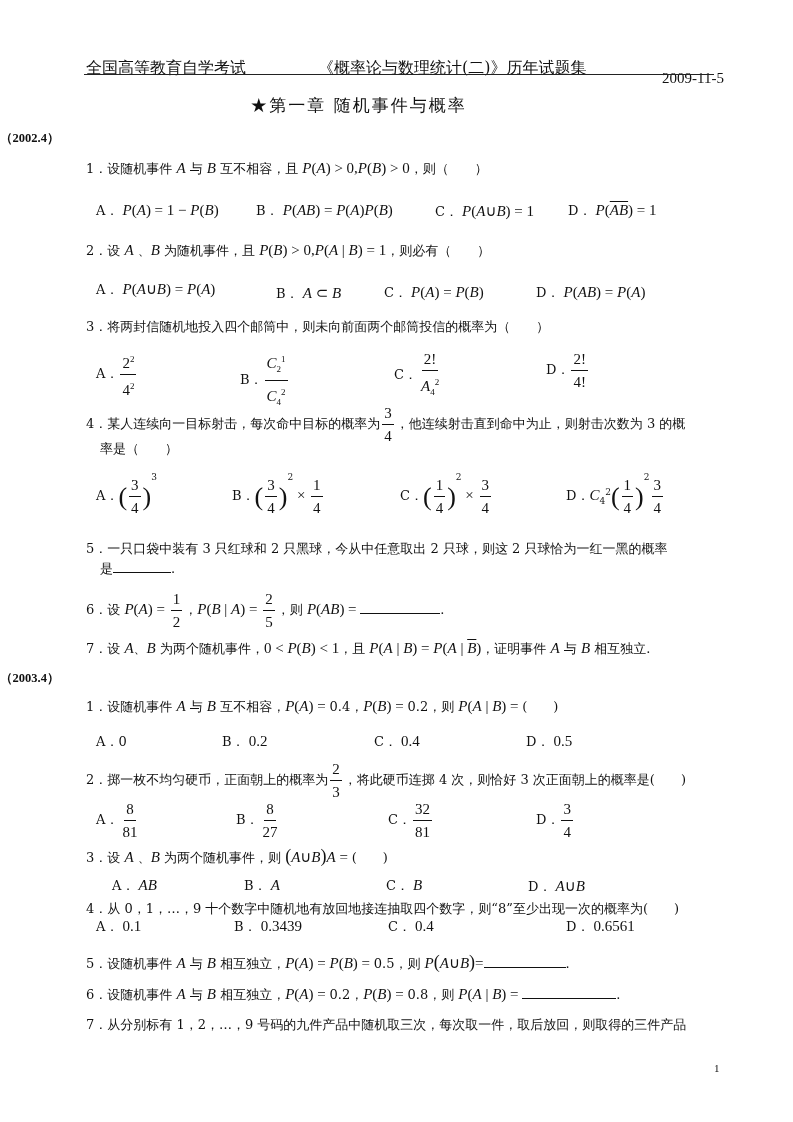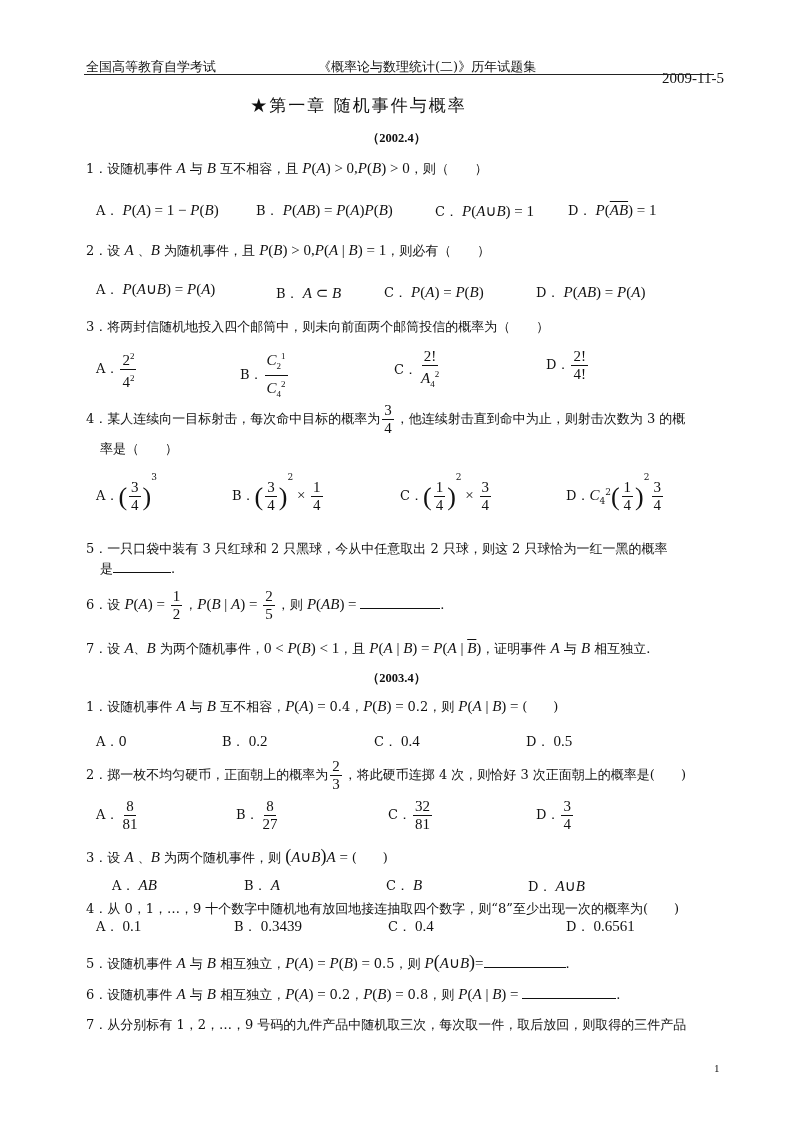--- a/index.html
+++ b/index.html
@@ -1,28 +1,28 @@
 <!DOCTYPE html>
 <html><head>
 <meta charset="utf-8">
 <style>
   html, body { margin:0; padding:0; background:#fff; }
   body { width:793px; height:1122px; position:relative; overflow:hidden;
          font-family: "DejaVu Serif", "Liberation Serif", serif; color:#111; font-size:13px; }
   .abs { position:absolute; white-space:nowrap; }
-  .hdr { font-size:13px; }
+  .hdr { font-size:16px; }
   .hline { position:absolute; left:84px; width:630px; top:74px; height:0; border-top:1.5px solid #222; }
   .title { left:0; width:717px; text-align:center; top:94px; font-size:17px; letter-spacing:2px; }
-  .sub { left:0; width:793px; text-align:center; font-weight:bold; font-size:12.5px; font-family:"Liberation Serif", serif; }
+  .sub { left:0; width:793px; font-weight:bold; font-size:12.5px; font-family:"Liberation Serif", serif; }
   .q { font-size:13px; }
   .m { font-family:"Liberation Serif", serif; font-style:italic; font-size:15px; }
   .n { font-family:"Liberation Serif", serif; font-size:15px; }
   .opt { font-size:13px; }
   .frac { display:inline-flex; flex-direction:column; align-items:center; vertical-align:middle;
-          font-family:"Liberation Serif", serif; font-size:15px; line-height:17px; margin:0 2px; }
+          font-family:"Liberation Serif", serif; font-size:15px; line-height:22px; margin:0 2px; }
   .frac .num { border-bottom:1px solid #111; padding:0 2px; }
   .frac .den { padding:0 2px; }
   .blank { display:inline-block; border-bottom:1px solid #111; vertical-align:baseline; height:12px; }
   .ovl { text-decoration: overline; }
   .paren { font-size:26px; font-family:"Liberation Serif", serif; vertical-align:middle; font-weight:200; }
   sup, sub { font-size:9px; }
 </style>
 </head>
 <body>
 

